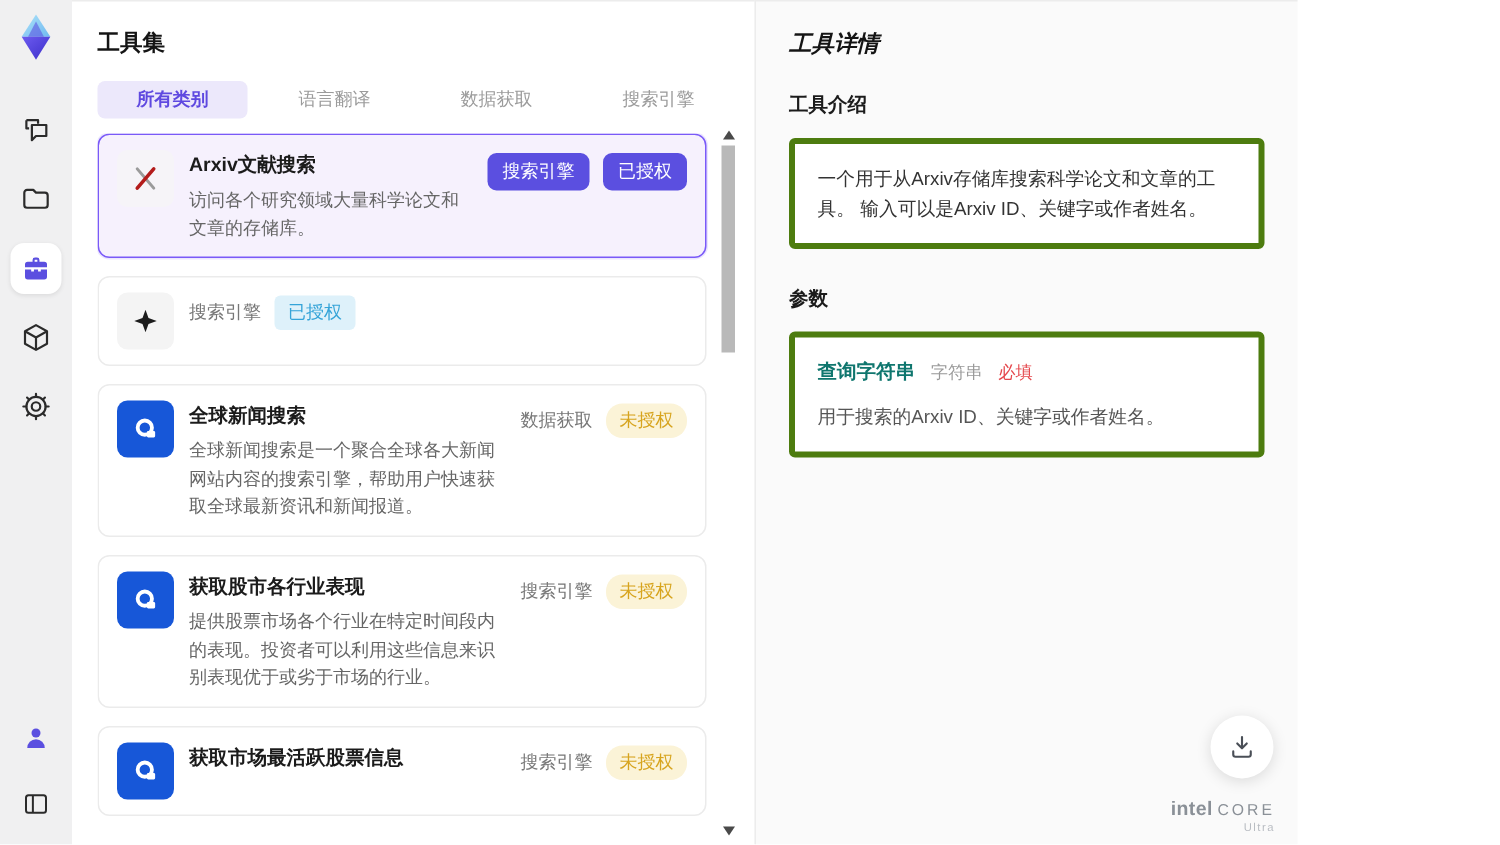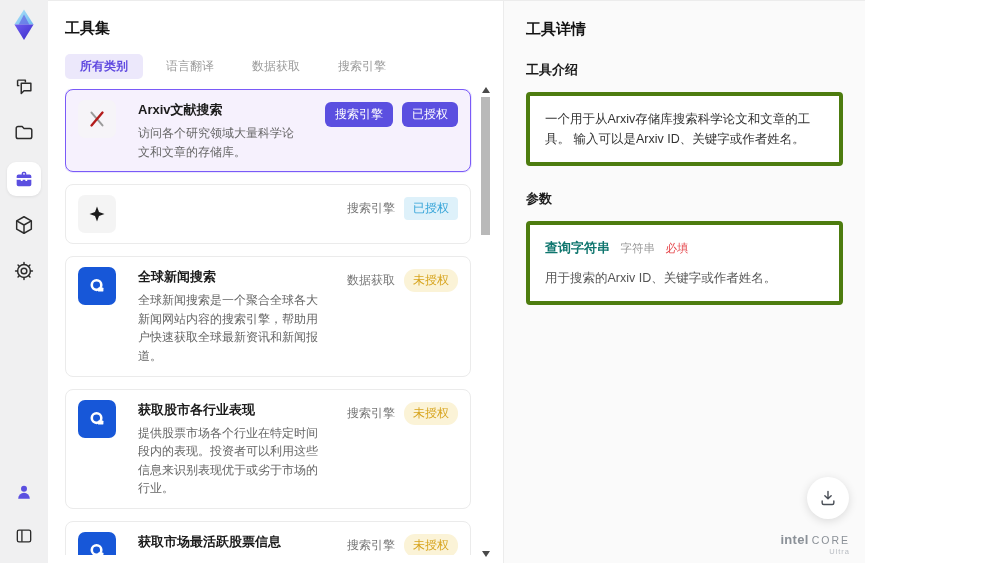--- a/index.html
+++ b/index.html
@@ -15,26 +15,26 @@
   .nav-btn { width:34px; height:34px; display:flex; align-items:center; justify-content:center;
     border-radius:9px; cursor:pointer; }
   .nav-btn.active { background:#fff; box-shadow:0 1px 3px rgba(0,0,0,.08); }
   .sidebar-bottom { margin-top:auto; display:flex; flex-direction:column; gap:10px; align-items:center; }
 
   
   .list-panel { width:455px; flex-shrink:0; background:#fff; position:relative;
     border-top:1px solid #ececec; padding:18px 0 0 17px; }
   .page-title { font-size:15px; font-weight:700; color:#141414; margin-bottom:16px; }
   .tabs { display:flex; gap:8px; margin-bottom:10px; }
-  .tab { font-size:12px; color:#9b9b9b; padding:4px 15px; border-radius:5px; cursor:pointer; white-space:nowrap; }
+  .tab { font-size:12px; color:#9b9b9b; padding:4px 26px; border-radius:5px; cursor:pointer; white-space:nowrap; }
   .tab.active { background:#ece8fb; color:#5f49e0; font-weight:600; }
 
   .tool-list { padding-right:32px; height:466px; overflow:hidden; }
-  .card { display:flex; gap:22px; padding:10px 12px; border:1px solid #ebebeb; border-radius:8px;
-    background:#fff; margin-bottom:12px; align-items:flex-start; cursor:pointer;justify-content:space-between; }
+  .card { display:flex; gap:10px; padding:10px 12px; border:1px solid #ebebeb; border-radius:8px;
+    background:#fff; margin-bottom:12px; align-items:flex-start; cursor:pointer; }
   .card.selected { background:#f6f1fd; border:1.5px solid #7a5af8; box-shadow:0 0 0 1px rgba(122,90,248,.15); }
   .tool-icon { width:38px; height:38px; border-radius:7px; display:flex; align-items:center;
     justify-content:center; flex-shrink:0; }
   .bg-soft { background:#f6f4f8; }
   .bg-gray { background:#f4f4f4; }
   .bg-blue { background:#1757d8; }
   .tool-text { flex:1; min-width:0; }
   .tool-title { font-size:13px; font-weight:700; color:#1b1b1b; margin:1px 0 5px; }
   .tool-desc { font-size:12px; color:#666; line-height:1.55; }
   .tool-meta { display:flex; gap:9px; align-items:center; flex-shrink:0; margin-top:2px; }
@@ -48,21 +48,21 @@
   .scrollbar { position:absolute; top:86px; bottom:6px; right:13px; width:9px; }
   .sb-arrow { position:absolute; left:1px; width:0; height:0; border-left:4px solid transparent;
     border-right:4px solid transparent; cursor:pointer; }
   .sb-arrow.up { top:0; border-bottom:6px solid #4a4a4a; }
   .sb-arrow.down { bottom:0; border-top:6px solid #4a4a4a; }
   .sb-thumb { position:absolute; top:10px; left:0; width:9px; height:138px; background:#b9b9b9; cursor:pointer; }
 
   
   .detail-panel { flex:1; background:#fafafa; border-left:1px solid #ececec; border-top:1px solid #ececec;
     padding:19px 22px; position:relative; }
-  .detail-title { font-size:15px; font-weight:700; color:#141414; margin-bottom:22px; }
+  .detail-title { font-size:15px; font-weight:700; color:#141414; margin-bottom:22px;font-style:italic; }
   .section-head { font-size:13px; font-weight:700; color:#1b1b1b; margin-bottom:13px; }
   .detail-box { background:#fff; border:4px solid #4d7c0f; border-radius:4px; padding:13px 15px;
     font-size:12.5px; color:#333; line-height:1.6; margin-bottom:24px; }
   .param-name { font-size:13px; font-weight:700; color:#0f766e; }
   .param-type { font-size:11.5px; color:#999; margin-left:7px; }
   .param-required { font-size:11.5px; color:#e5484d; margin-left:7px;text-align:right; }
   .param-desc { font-size:12.5px; color:#555; margin-top:9px; }
 
   
   .fab { position:absolute; right:16px; bottom:44px; width:42px; height:42px; border-radius:50%;

